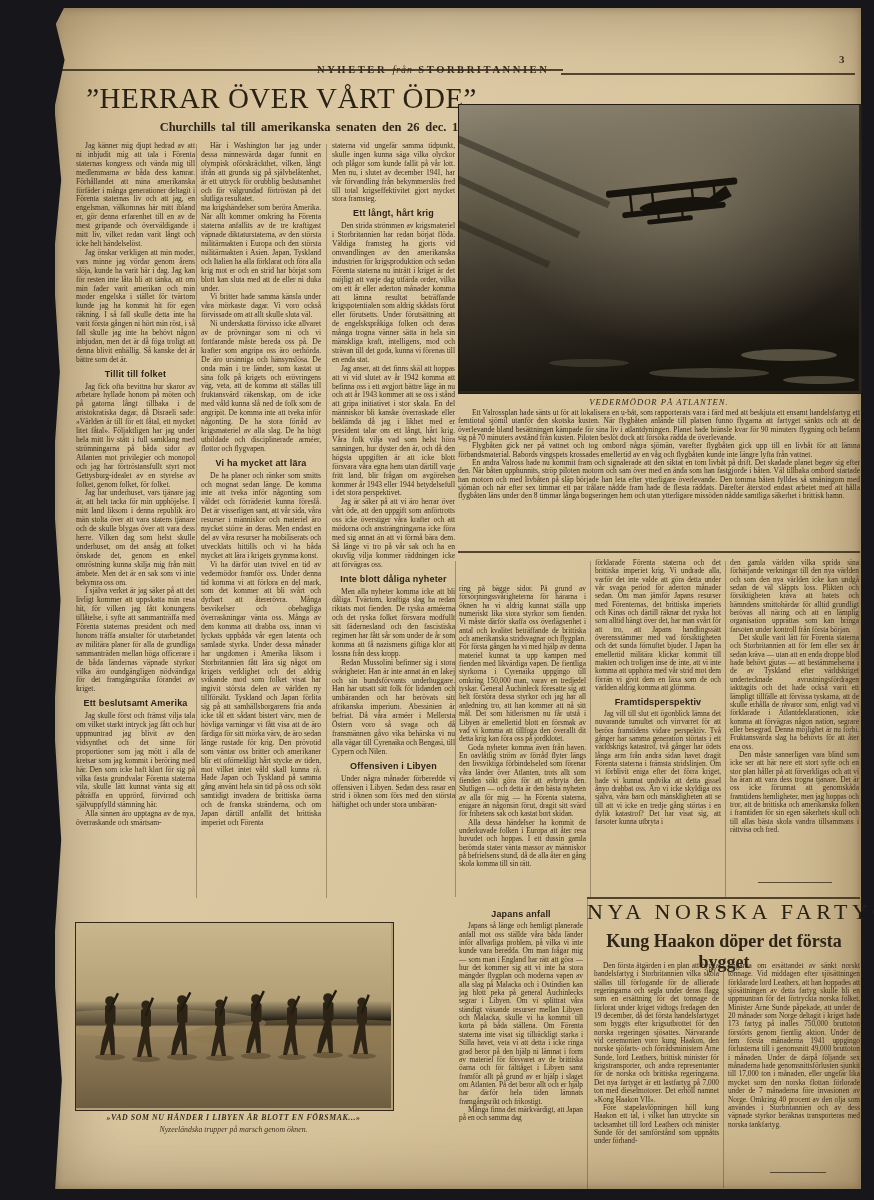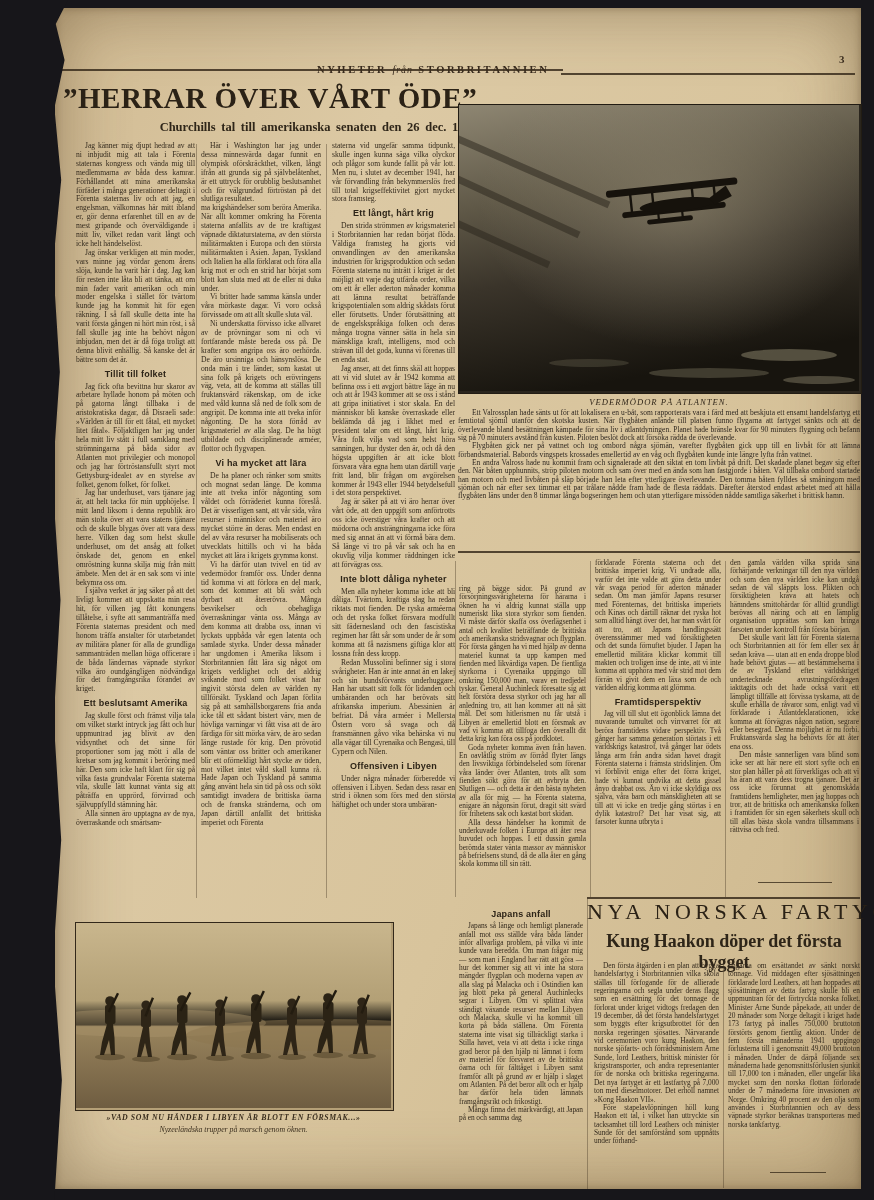--- a/index.html
+++ b/index.html
@@ -9,21 +9,21 @@
         background:linear-gradient(115deg,#d1bb93 0%,#dcc9a4 28%,#d8c49c 60%,#ccb68c 100%);
         box-shadow:inset 0 0 70px rgba(80,58,28,.45), inset 0 0 8px rgba(60,40,15,.35);}
   .tear{position:absolute;left:0;top:0;width:68px;height:1200px;background:#17161a;
         clip-path:polygon(0 0,100% 0,82% 2%,95% 5%,80% 9%,90% 15%,78% 22%,88% 31%,77% 40%,89% 50%,79% 60%,90% 70%,78% 80%,91% 90%,80% 100%,0 100%);}
   .abs{position:absolute;}
   .masthead{left:262px;top:56px;font-size:10.5px;font-weight:bold;letter-spacing:2.6px;color:#36291c;white-space:nowrap;}
   .masthead .frn{font-style:italic;font-weight:normal;letter-spacing:1px;text-transform:lowercase;font-size:10px;}
   .pageno{left:784px;top:45px;font-size:11px;font-weight:bold;color:#3a2d1e;}
   .hrule{height:1.5px;background:rgba(58,45,28,.85);}
   .vrule{width:1px;background:rgba(70,55,35,.4);}
-  .headline{left:8px;top:74px;width:414px;text-align:left;font-size:29px;font-weight:bold;
+  .headline{left:8px;top:74px;width:414px;text-align:right;font-size:29px;font-weight:normal;
             letter-spacing:.5px;color:#2b2216;white-space:nowrap;}
   .subtitle{left:8px;top:112px;width:414px;text-align:right;font-size:12.5px;font-weight:bold;
             word-spacing:2.5px;color:#2f2619;}
   .col{overflow:hidden;text-align:justify;font-size:7.6px;line-height:8.9px;letter-spacing:-.05px;color:#352b1e;}
   .col .para{margin:0;text-indent:9px;}
   .col .para.cont{text-indent:0;}
   .col .colhead{margin:5px 0 4px;text-align:center;font-family:"Liberation Sans",sans-serif;
                 font-weight:bold;font-size:9px;letter-spacing:.2px;text-indent:0;color:#2d2417;}
   .smallcol{font-size:7.4px;line-height:8.35px;}
   .photoA{left:403px;top:96px;width:402px;height:288px;border:1px solid #221c13;background:#2a251d;}

